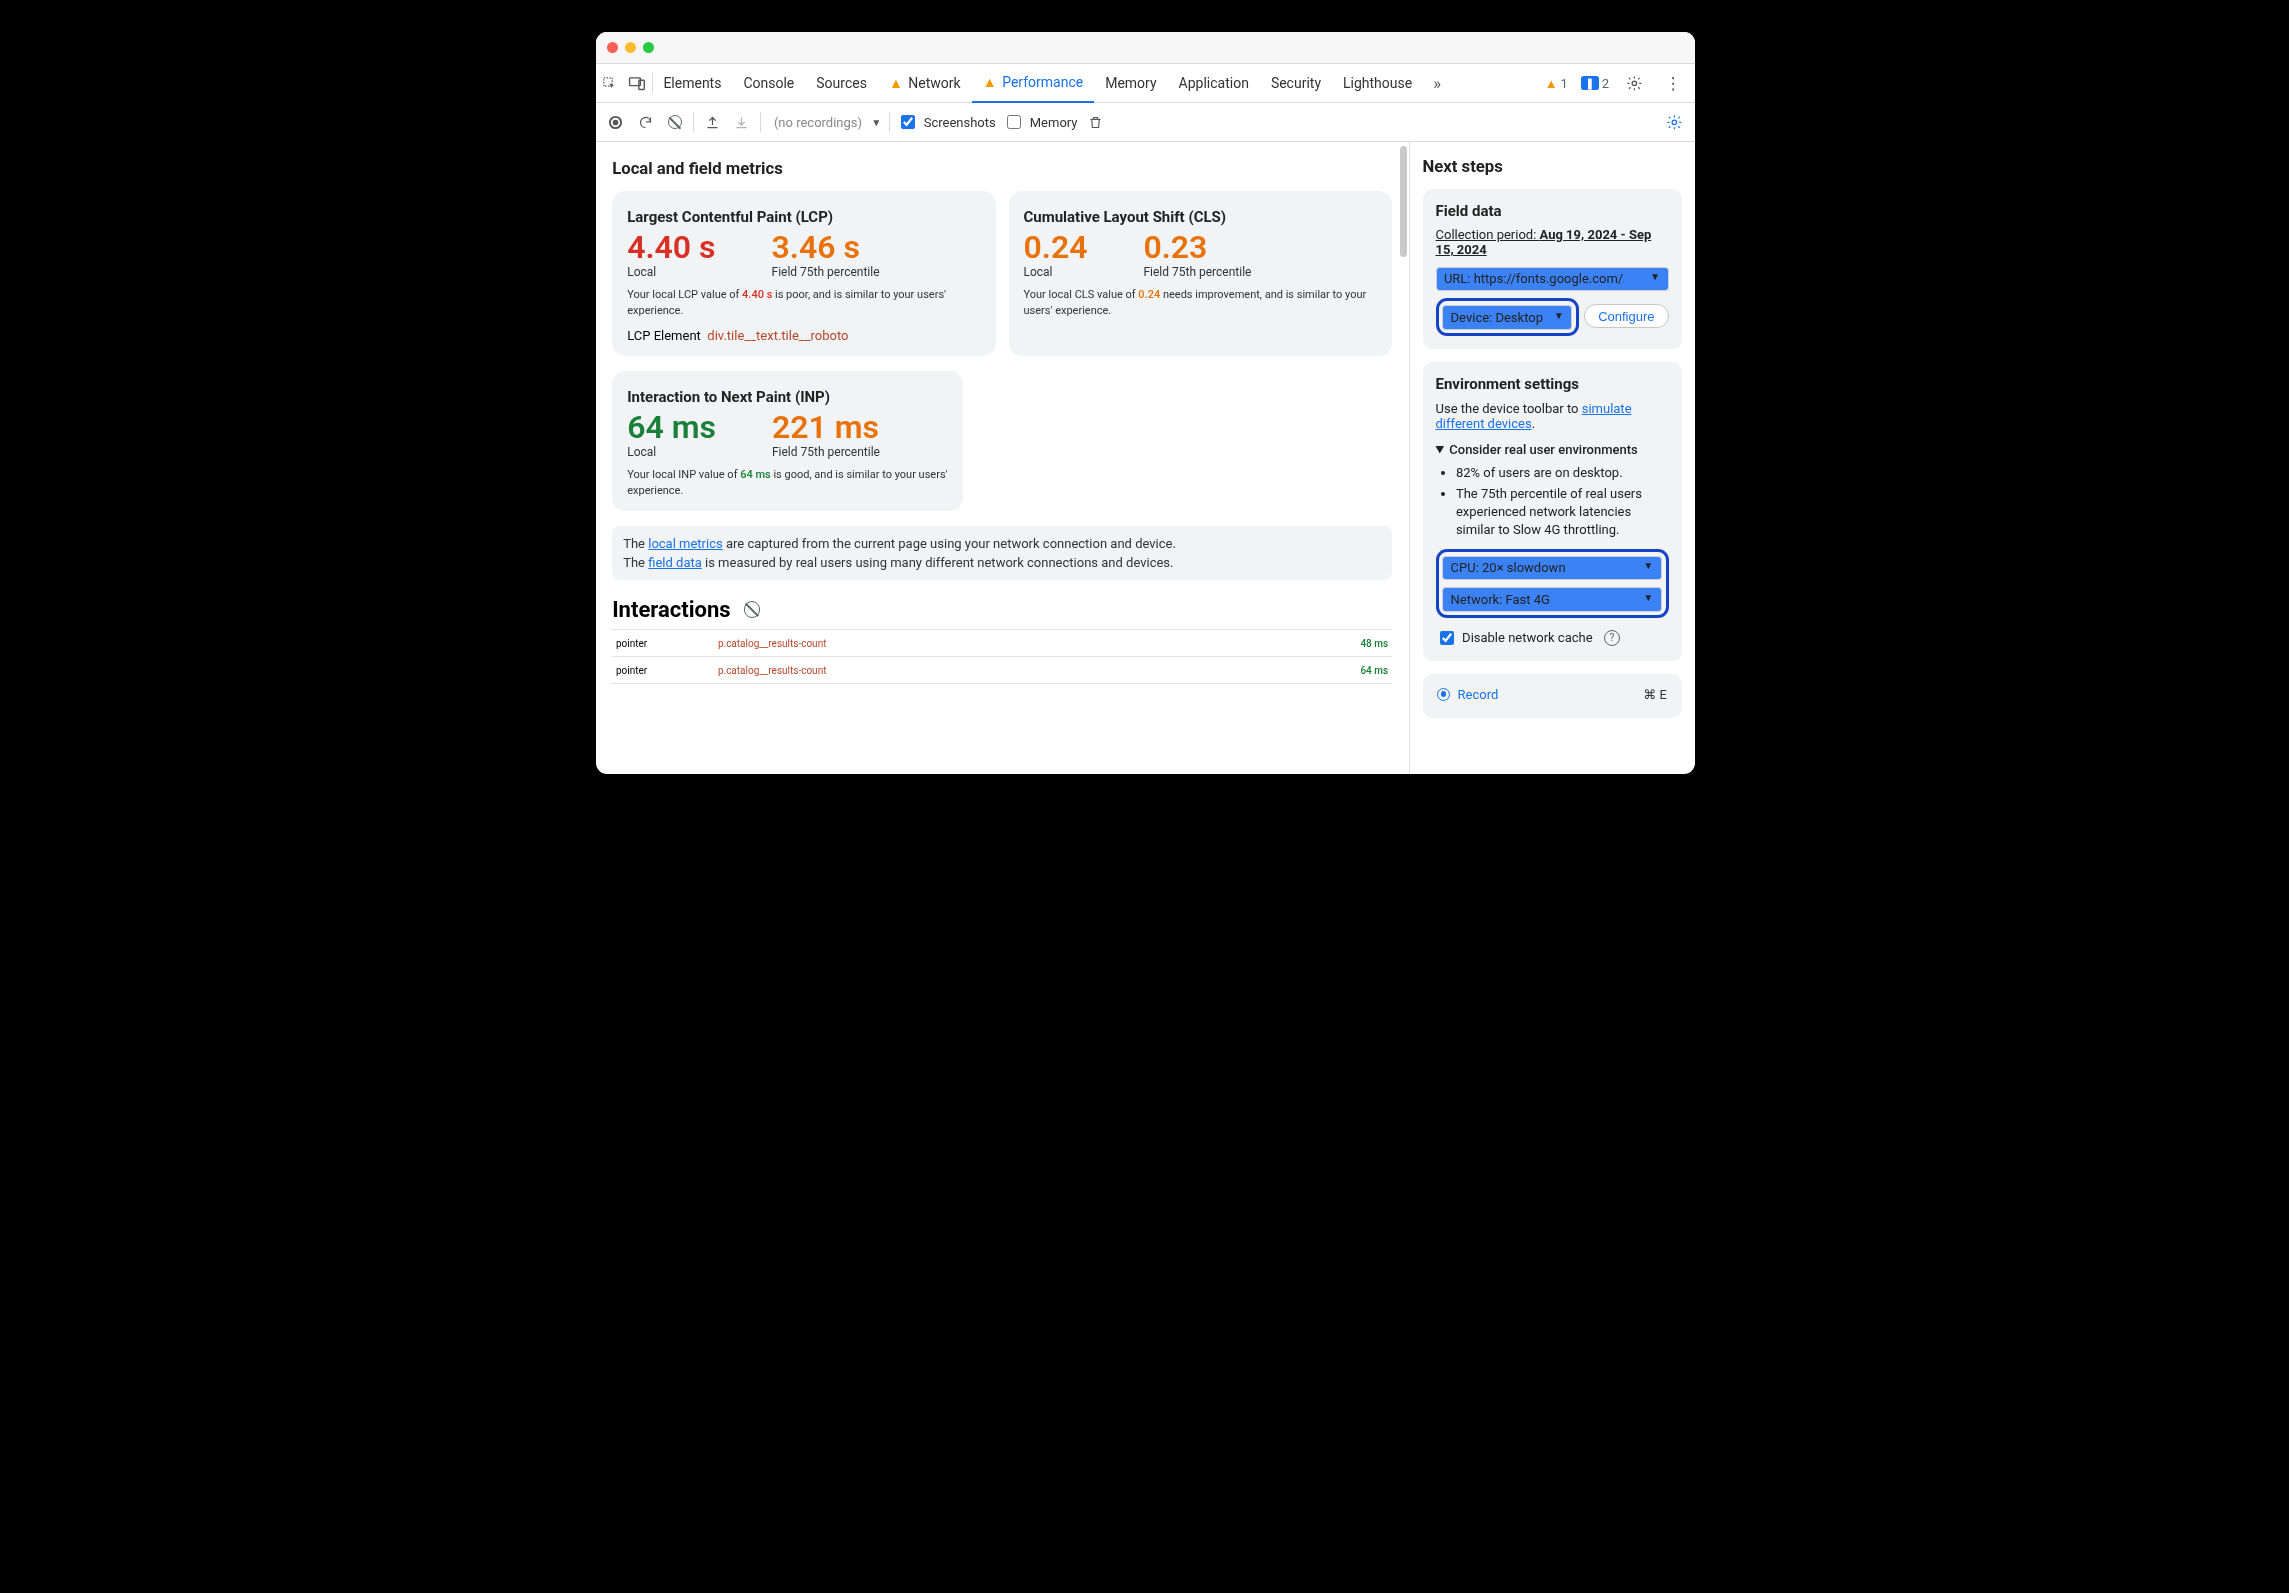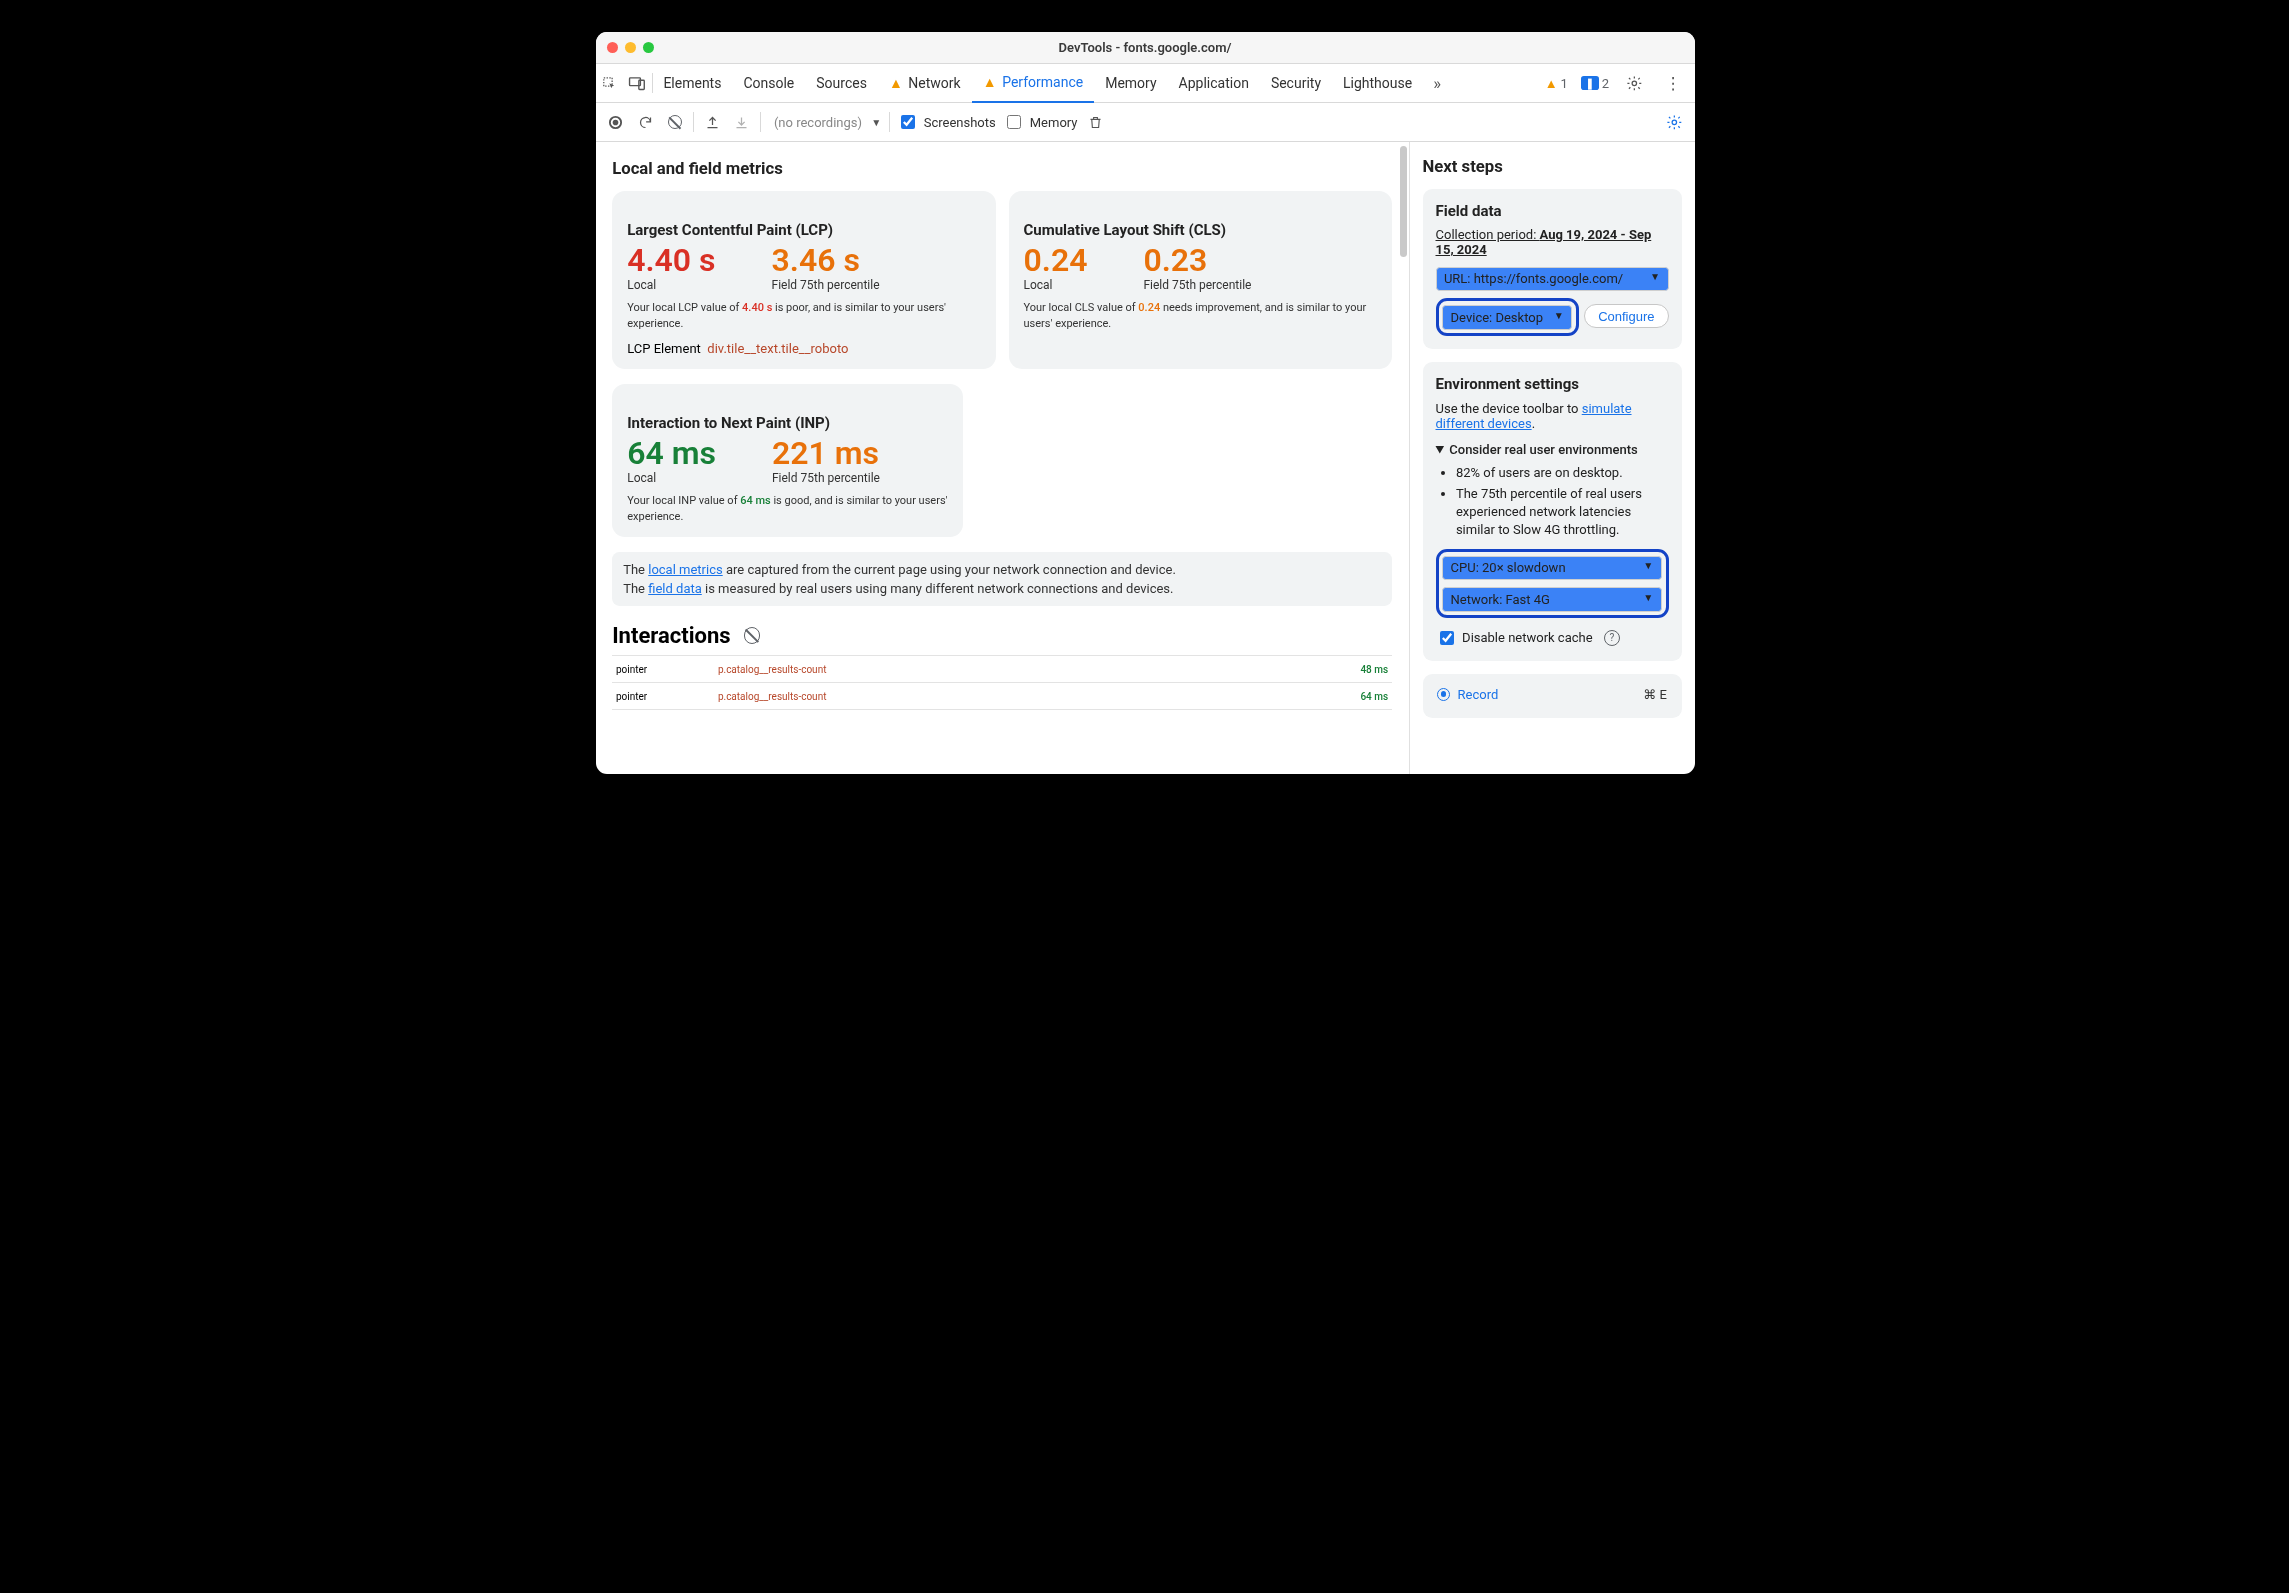--- a/index.html
+++ b/index.html
@@ -29,21 +29,21 @@
   .cb { display:flex; align-items:center; gap:5.6px; }
   input[type=checkbox]{ width:14px; height:14px; accent-color:#1a73e8;}
   .gear-blue { color:#1a73e8; margin-left:auto;}
   
   .body { flex:1; display:flex; overflow:hidden; }
   .main { flex:1; padding:16.7px 16.7px 0 16.7px; overflow:auto; position:relative; }
   .main-scroll { position:absolute; right:1.9px; top:3.7px; width:6.5px; height:111px; background:#c9c9c9; border-radius:3.7px;}
   .side { width:286px; border-left:0.9px solid #e0e0e0; padding:15px 13px 0 13px; overflow:auto; }
   h2.section { font-size:16.7px; font-weight:700; margin:0 0 13px 0; color:#222; }
   .cards-row { display:flex; gap:13px; margin-bottom:15px;}
-  .card { background:#f1f3f4; border-radius:13px; padding:30px 15px 13px 15px; flex:1; }
+  .card { background:#f1f3f4; border-radius:13px; padding:17px 15px 13px 15px; flex:1; }
   .card h3 { margin:0 0 5.6px 0; font-size:15px; font-weight:700; color:#222;}
   .vals { display:flex; gap:56px; margin-bottom:7.4px;}
   .vcol { display:flex; flex-direction:column;}
   .big { font-size:32px; font-weight:600; line-height:1; }
   .red { color:#d93025;} .orange{color:#e8710a;} .green{color:#188038;}
   .vlab { font-size:12px; color:#333; margin-top:1.9px;}
   .desc { font-size:11px; color:#333; line-height:1.45; }
   .brick { color:#b7472a; }
   .lcp-el-row { margin-top:9.3px; font-size:13px; }
   .link { color:#1a73e8; text-decoration:underline; cursor:pointer;}
@@ -78,21 +78,20 @@
 
 <div class="stage">
   <div class="window">
 
     <div class="titlebar">
       <div class="traffic">
         <div class="tl-dot tl-close"></div>
         <div class="tl-dot tl-min"></div>
         <div class="tl-dot tl-max"></div>
       </div>
-      <div class="wintitle">DevTools - fonts.google.com/</div>
     </div>
 
     <div class="tabsbar">
       <div class="ic">
         <svg width="16.7" height="16.7" viewBox="0 0 24 24" fill="none" stroke="#555" stroke-width="1.8">
             <rect x="4" y="4" width="12" height="12" stroke-dasharray="2 2"></rect>
             <path d="M12 12 l7 3 -3 1 -1 3 z" fill="#555" stroke="none"></path>
           </svg>
       </div>
       <div class="ic">

